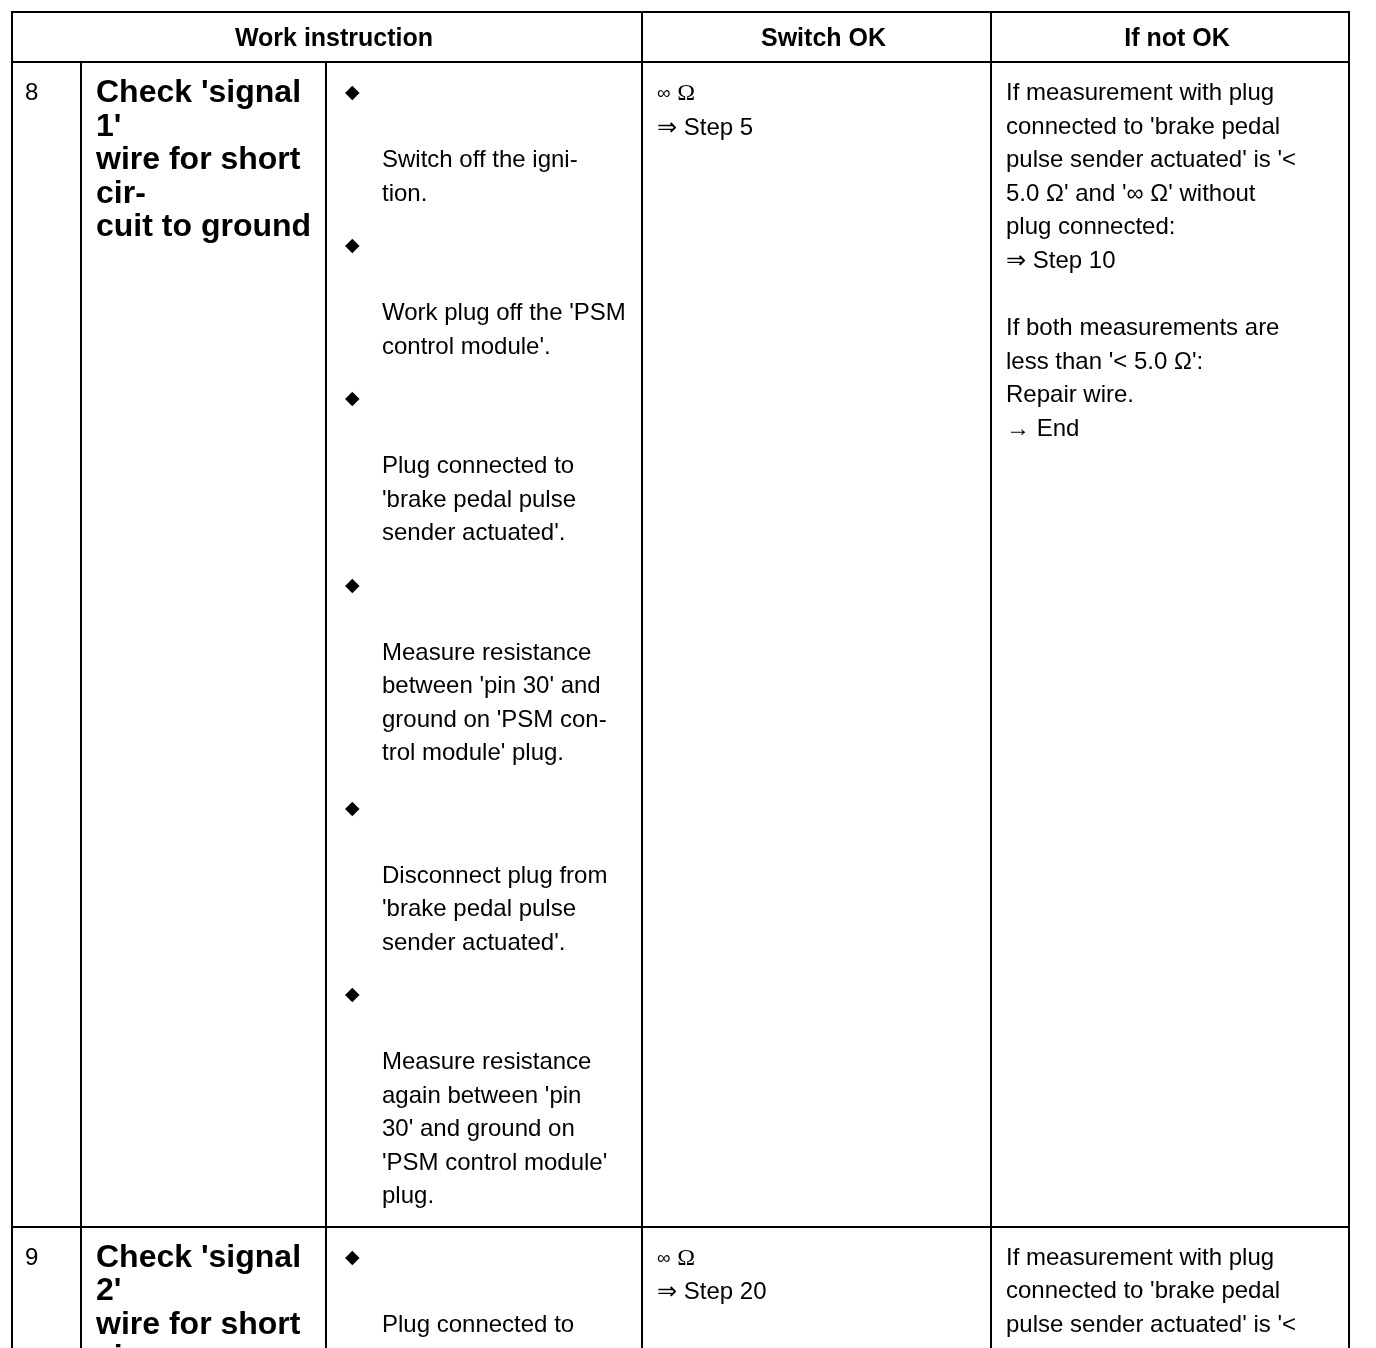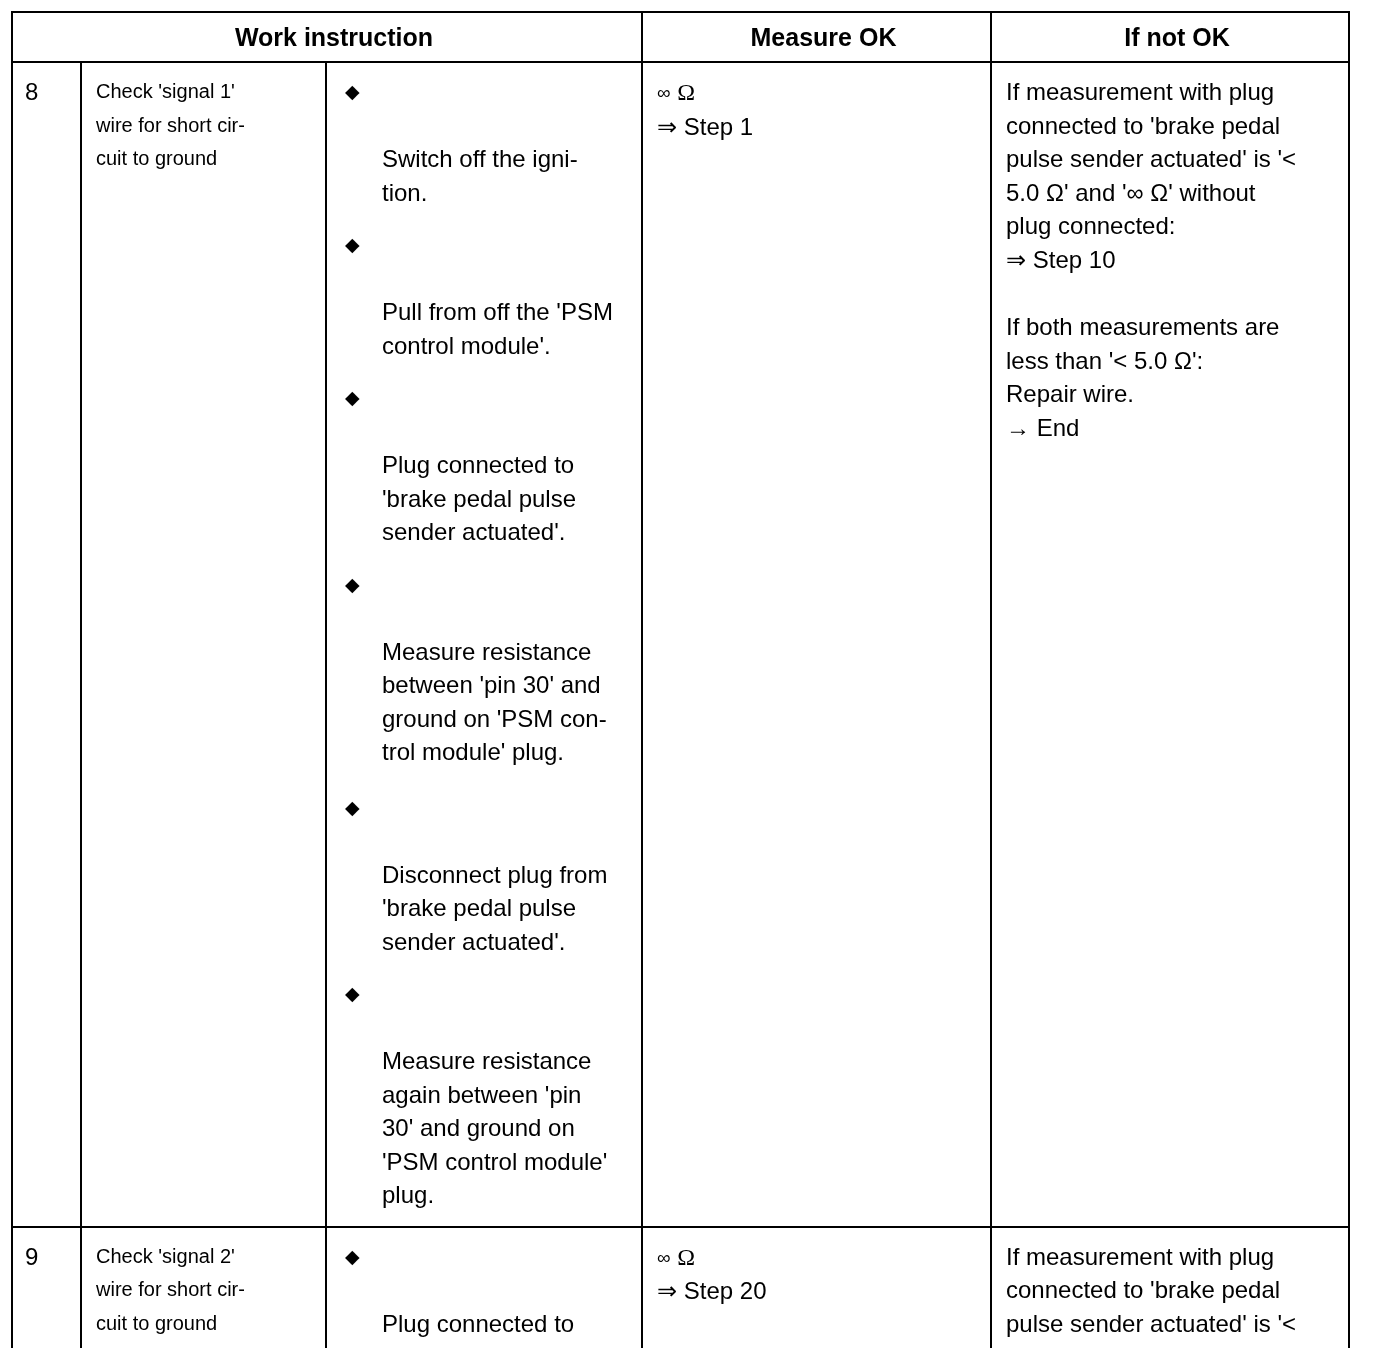--- a/index.html
+++ b/index.html
@@ -68,23 +68,24 @@
   }
   .cell-pad-step {
     padding: 12px 6px 14px 12px;
     font-size: 24px;
     line-height: 33.5px;
   }
 
   .step-num { font-size: 24px; }
 
   .title-text {
-    font-size: 20px;
+    font-size: 32px;
     line-height: 33.5px;
     white-space: pre-line;
+    font-weight: bold;
   }
 
   
   ul.bullets {
     list-style: none;
     margin: 0;
     padding: 0;
   }
   ul.bullets li {
     position: relative;
@@ -133,21 +134,21 @@
       <col class="c-disp">
       <col class="c-notok">
     </colgroup>
 
     <thead>
       <tr>
         <th class="hdr-cell" colspan="3">
           <div class="hdr-inner">Work instruction</div>
         </th>
         <th class="hdr-cell">
-          <div class="hdr-inner">Measure OK</div>
+          <div class="hdr-inner">Switch OK</div>
         </th>
         <th class="hdr-cell">
           <div class="hdr-inner">If not OK</div>
         </th>
       </tr>
     </thead>
 
     <tbody>
 
       <tr class="row8">
@@ -162,21 +163,21 @@
         <td>
           <div class="cell-pad">
             <ul class="bullets">
               <li>
                 <span class="bullet-mark">◆</span>
                 <span>Switch off the igni-
 tion.</span>
               </li>
               <li>
                 <span class="bullet-mark">◆</span>
-                <span>Pull from off the 'PSM
+                <span>Work plug off the 'PSM
 control module'.</span>
               </li>
               <li>
                 <span class="bullet-mark">◆</span>
                 <span>Plug connected to
 'brake pedal pulse
 sender actuated'.</span>
               </li>
               <li>
                 <span class="bullet-mark">◆</span>
@@ -198,21 +199,21 @@
 30' and ground on
 'PSM control module'
 plug.</span>
               </li>
             </ul>
           </div>
         </td>
         <td>
           <div class="cell-pad">
             <div class="plain-block"><span class="inf">∞</span> <span class="omega">Ω</span></div>
-            <div class="plain-block"><span class="arrow2">⇒</span> <span>Step 1</span></div>
+            <div class="plain-block"><span class="arrow2">⇒</span> <span>Step 5</span></div>
           </div>
         </td>
         <td>
           <div class="cell-pad">
             <div class="plain-block">If measurement with plug
 connected to 'brake pedal
 pulse sender actuated' is '&lt;
 5.0 Ω' and '∞ Ω' without
 plug connected:</div>
             <div class="plain-block"><span class="arrow2">⇒</span> <span>Step 10</span></div>

